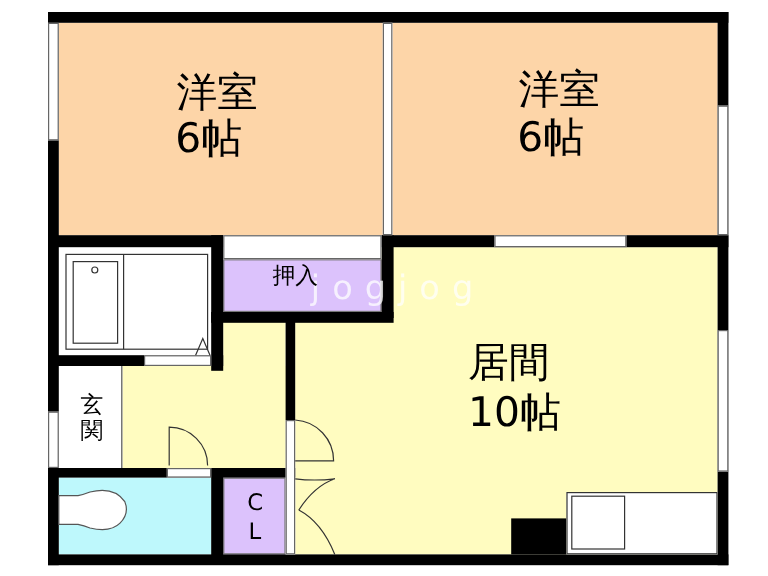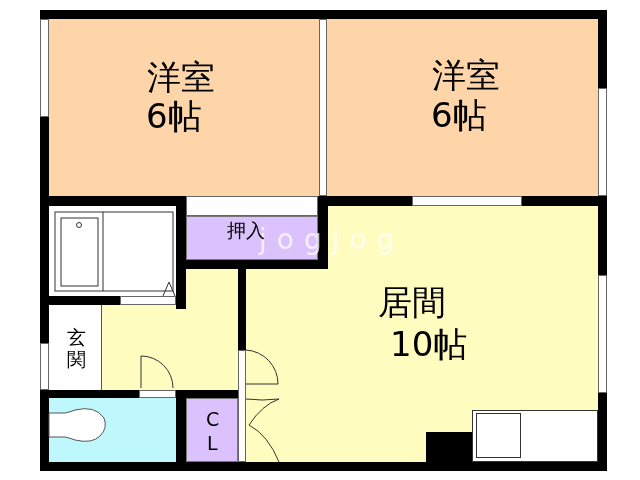--- a/index.html
+++ b/index.html
@@ -76,19 +76,19 @@
   <path d="M246,399 Q262,401 279,399 Q262,405 249,425" fill="none" stroke="#333"></path>
   <path d="M249,425 Q268,435 279,462" fill="none" stroke="#333"></path>
 </svg>
 
 <div class="wm" style="left:230px;top:223px;">jogjog</div>
 
 <div class="label big" style="left:147px;top:60px;">洋室</div>
 <div class="label big" style="left:146px;top:99px;">6帖</div>
 <div class="label big" style="left:432px;top:58px;">洋室</div>
 <div class="label big" style="left:431px;top:98px;">6帖</div>
-<div class="label big" style="left:378px;top:285px;text-align:center;">居間</div>
+<div class="label big" style="left:390px;top:285px;text-align:center;">居間</div>
 <div class="label big" style="left:390px;top:327px;text-align:right;">10帖</div>
 <div class="label mid" style="left:227px;top:221px;">押入</div>
 <div class="label mid" style="left:67px;top:328px;">玄</div>
 <div class="label mid" style="left:67px;top:350px;">関</div>
 <div class="label mid" style="left:206px;top:410px;">C</div>
 <div class="label mid" style="left:207px;top:434px;">L</div>
 
 </body></html>

